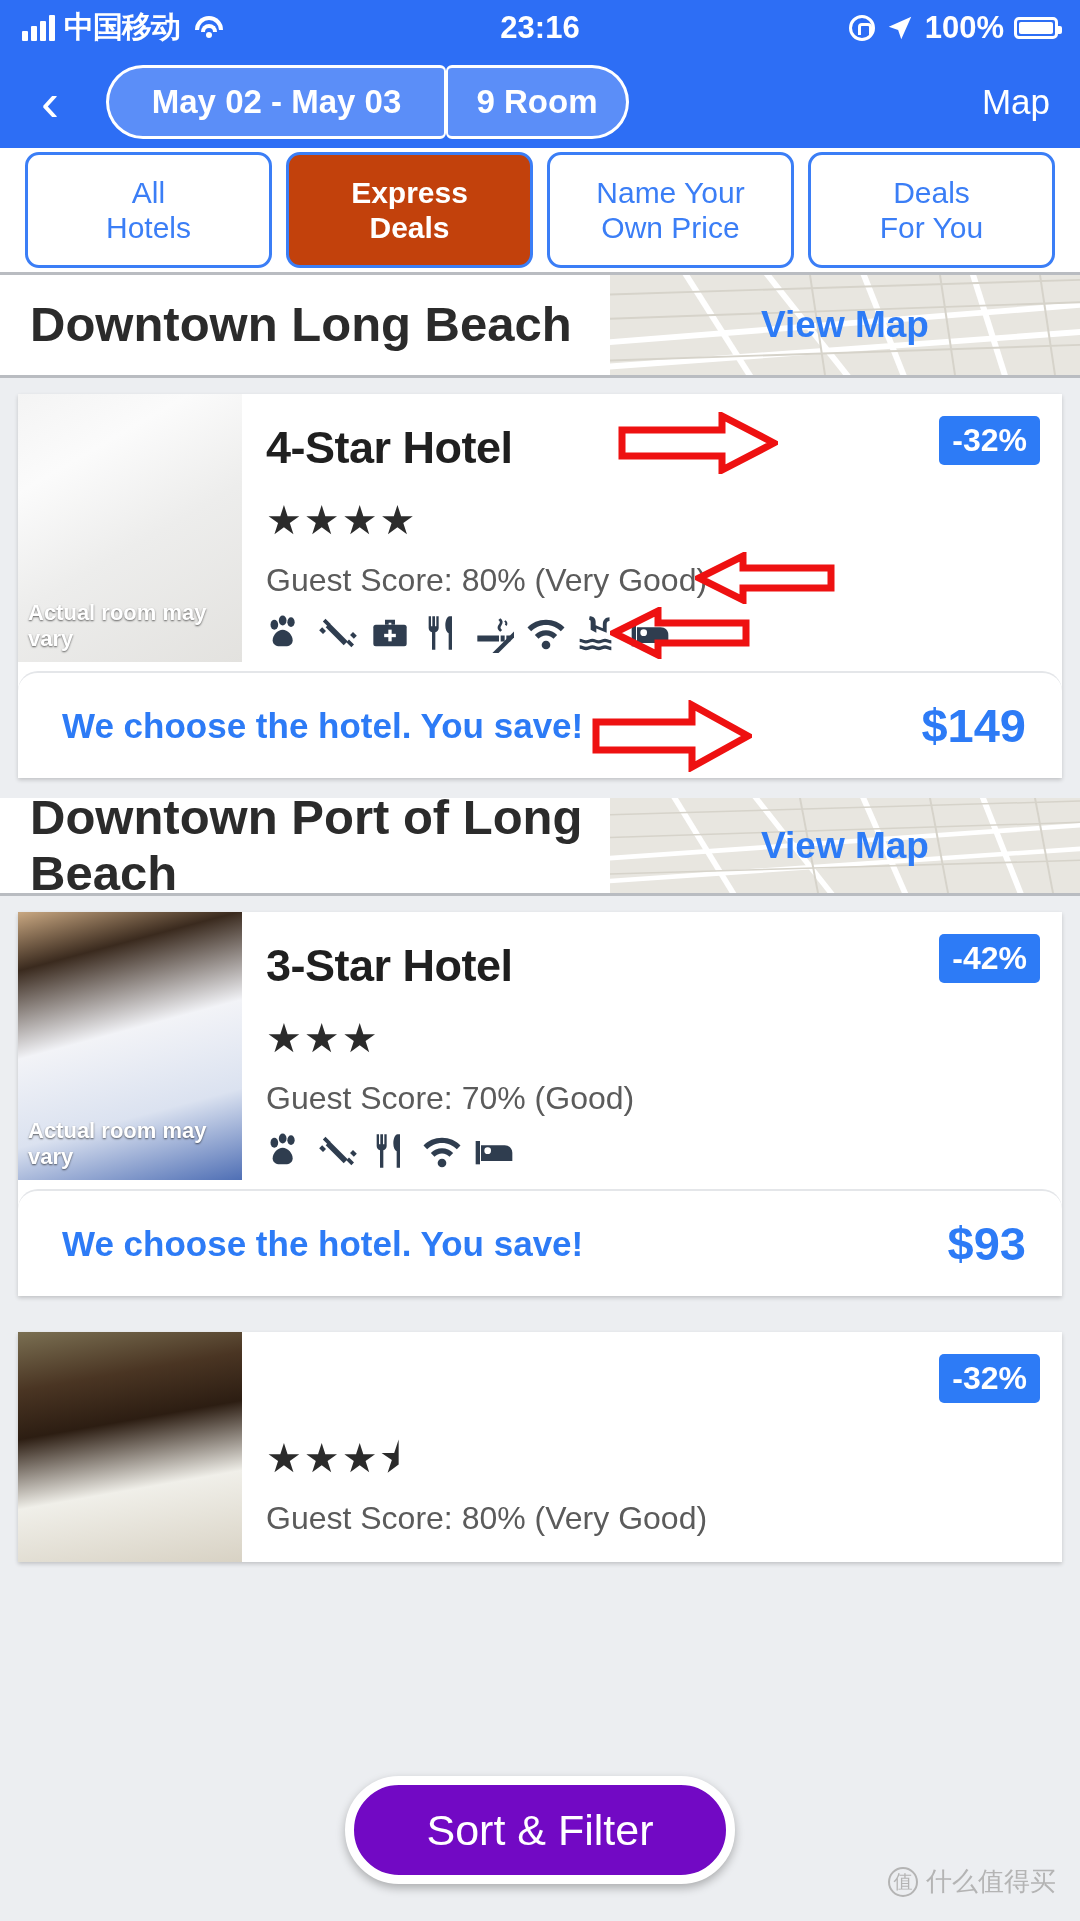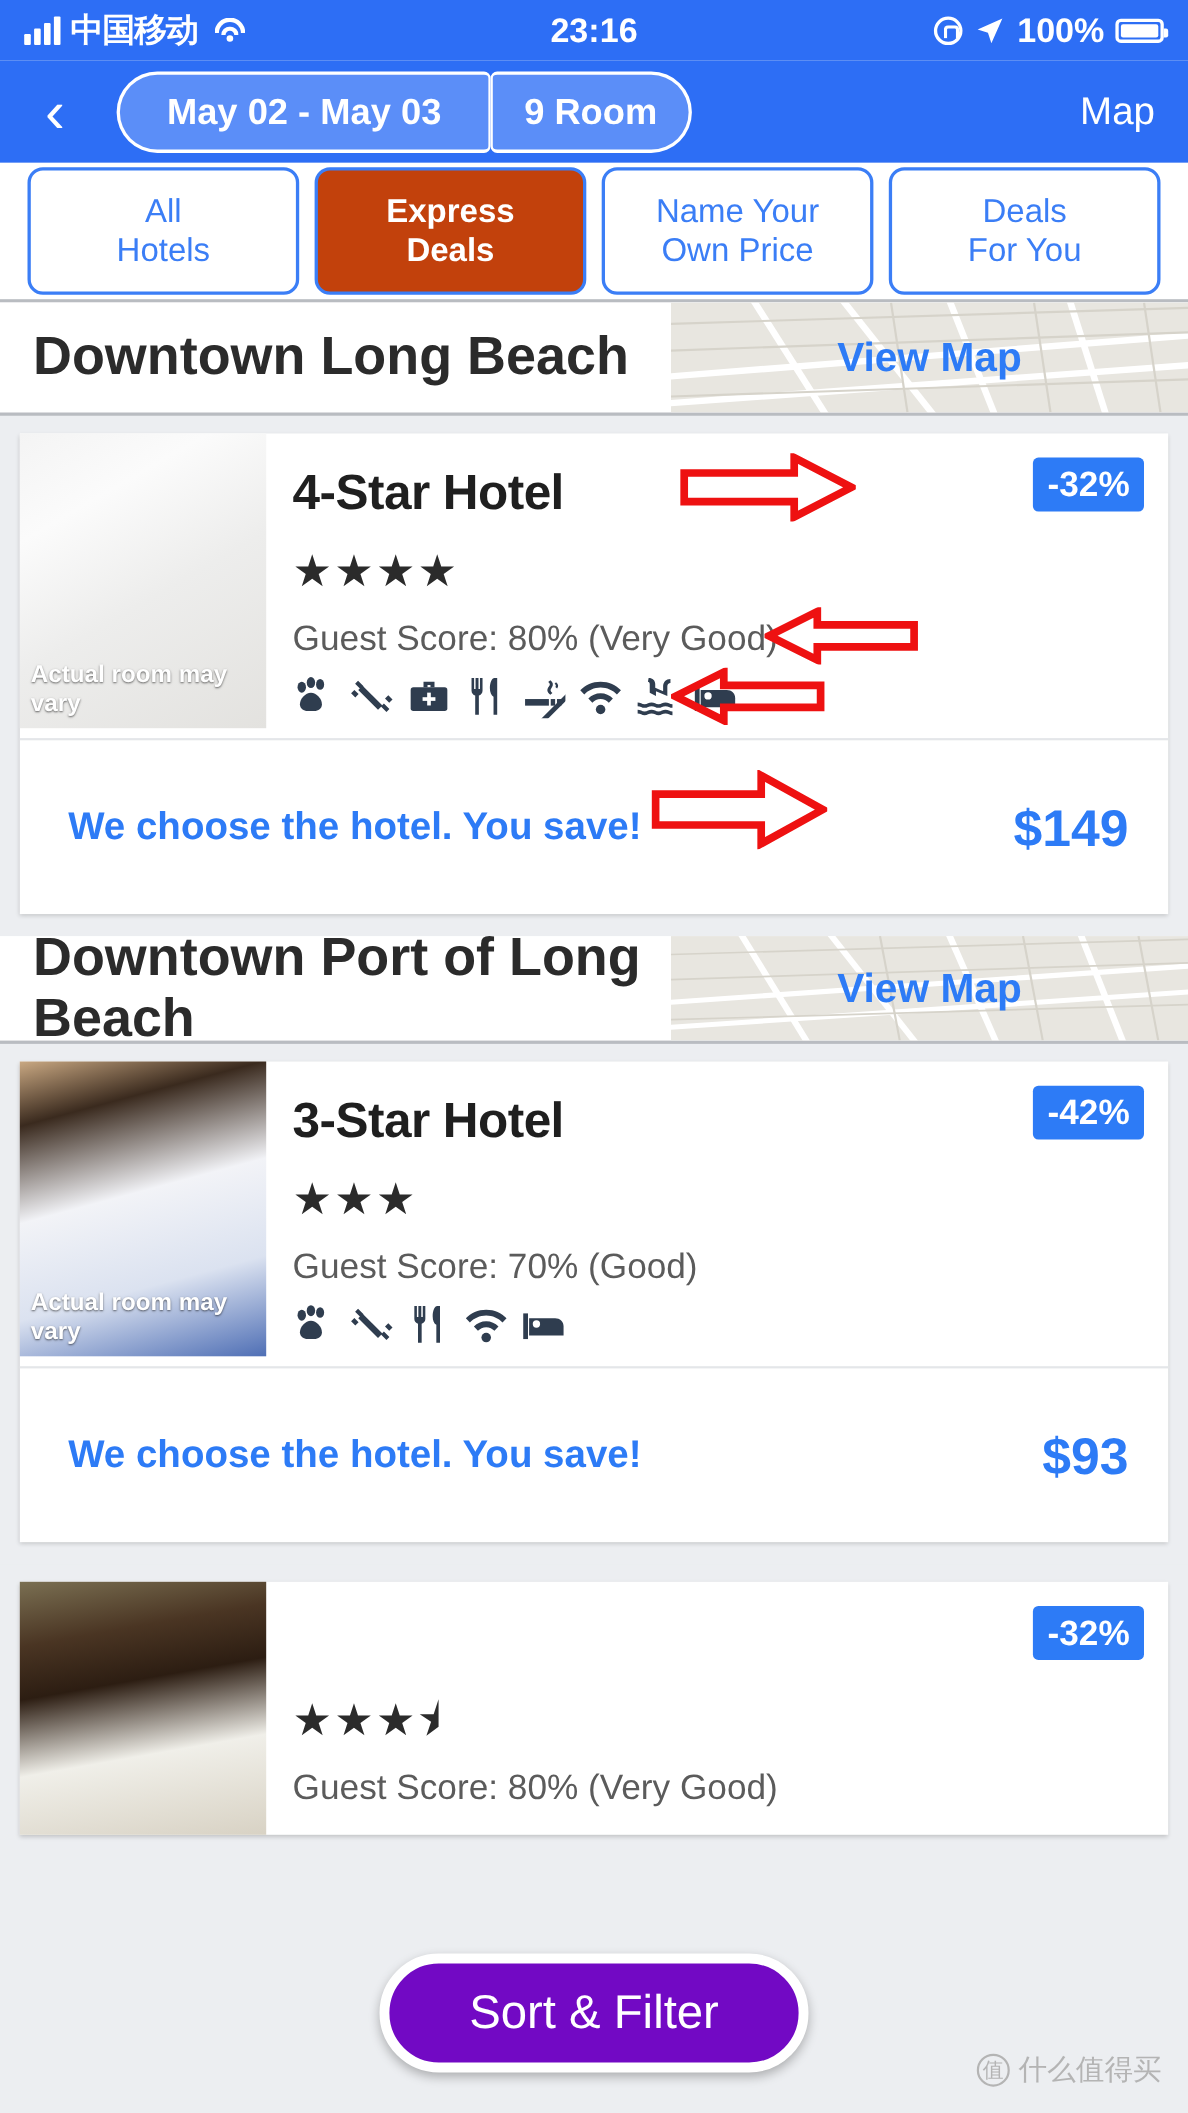--- a/index.html
+++ b/index.html
@@ -109,22 +109,22 @@
   .badge {
     position: absolute; top: 22px; right: 22px; background: #2d7bf6; color: #fff;
     font-size: 32px; font-weight: 600; padding: 6px 13px; border-radius: 5px;
   }
   .htitle { font-size: 45px; font-weight: bold; color: #1f1f1f; letter-spacing: -.5px; }
   .stars { font-size: 40px; color: #2b2b2b; letter-spacing: 2px; margin-top: 26px; line-height:1; }
   .gscore { font-size: 32px; color: #5b5b5b; margin-top: 22px; }
   .amen { display: flex; align-items: center; gap: 12px; margin-top: 14px; }
   .amen svg { width: 40px; height: 40px; fill: #2f3d4f; display:block; }
   .card-foot {
-    border-top: 2px solid #e4e6e9; height: 160px; display: flex; align-items: center;
-    justify-content: space-between; padding: 0 36px 0 44px;
+    border-top: 2px solid #e4e6e9; height: 107px; display: flex; align-items: center;
+    justify-content: space-between; padding: 0 36px 0 44px; border-radius: 20px;
   }
   .save-txt { color: #2d7bf6; font-size: 35px; font-weight: bold; }
   .price { color: #2d7bf6; font-size: 47px; font-weight: bold; }
 
   
   .ann { position: absolute; z-index: 50; pointer-events: none; }
 
   
   .sortfilter {
     position: absolute; left: 50%; transform: translateX(-50%); bottom: 37px;

